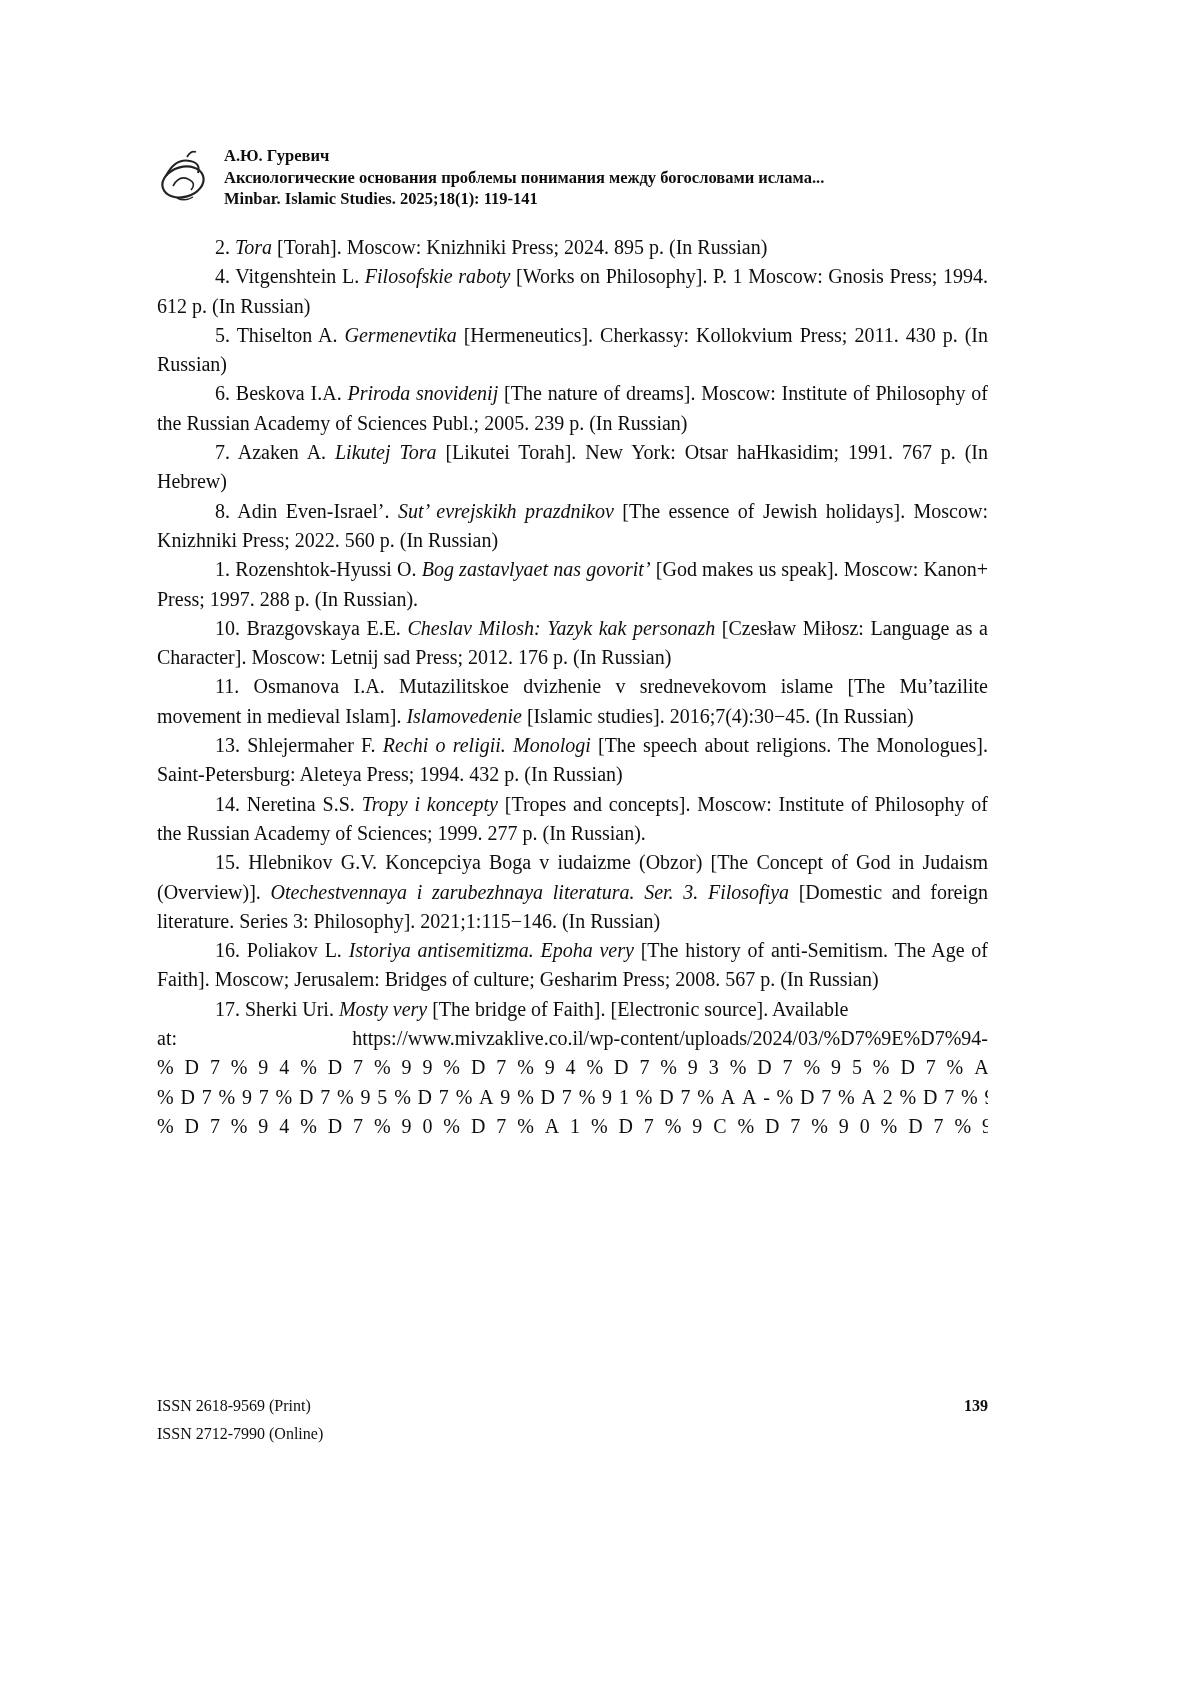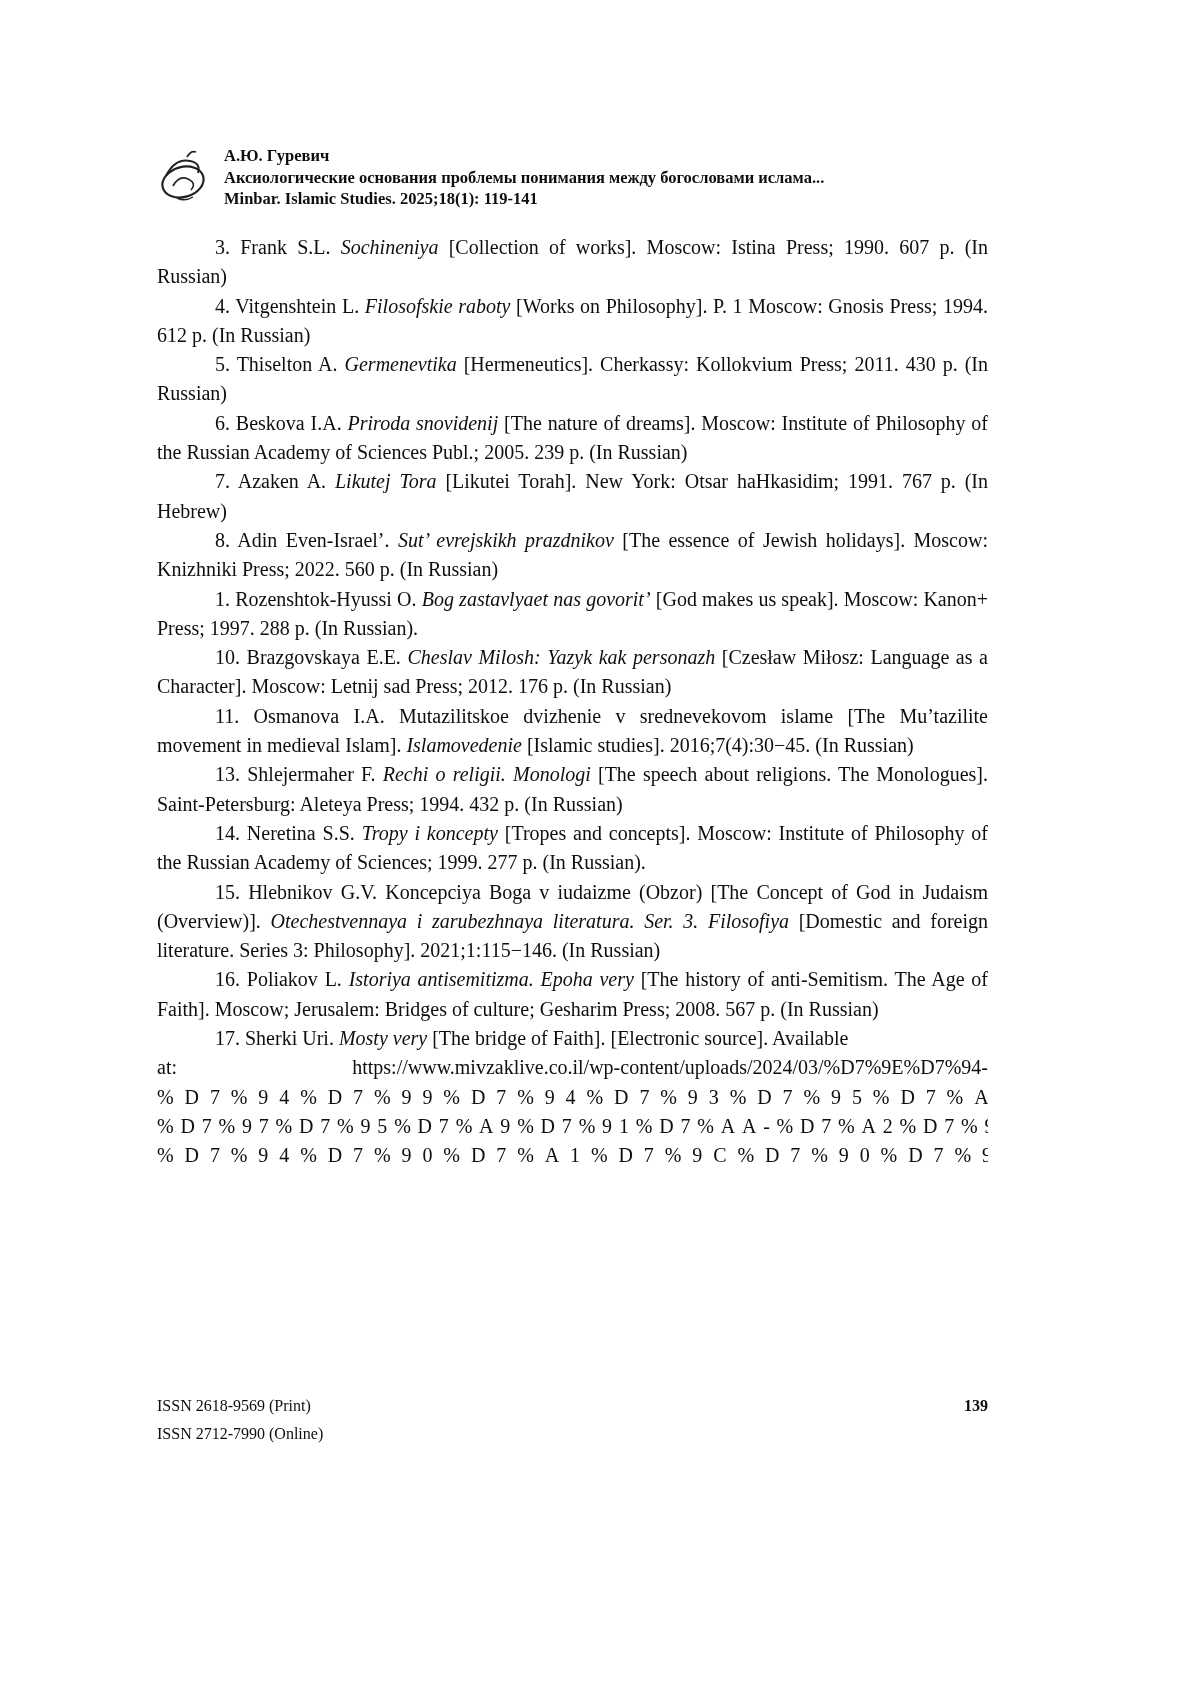--- a/index.html
+++ b/index.html
@@ -65,21 +65,21 @@
       <div>А.Ю. Гуревич</div>
       <div>Аксиологические основания проблемы понимания между богословами ислама...</div>
       <div>
         <span class="journal-name">Minbar. Islamic Studies.</span><span> 2025;18(1): 119-141</span>
       </div>
     </div>
   </header>
 
   <main class="references">
 
-      <p class="ref"><span>3. Frank S.L. </span><em>Sochineniya</em><span> [Collection of works]. Moscow: Istina Press; 1990. 607 p. (In Russian)</span></p>
+  <p class="ref"><span>2. </span><em>Tora</em><span> [Torah]. Moscow: Knizhniki Press; 2024. 895 p. (In Russian)</span></p>
       <p class="ref"><span>4. Vitgenshtein L. </span><em>Filosofskie raboty</em><span> [Works on Philosophy]. P. 1 Moscow: Gnosis Press; 1994. 612 p. (In Russian)</span></p>
       <p class="ref"><span>5. Thiselton A. </span><em>Germenevtika</em><span> [Hermeneutics]. Cherkassy: Kollokvium Press; 2011. 430 p. (In Russian)</span></p>
       <p class="ref"><span>6. Beskova I.A. </span><em>Priroda snovidenij</em><span> [The nature of dreams]. Moscow: Institute of Philosophy of the Russian Academy of Sciences Publ.; 2005. 239 p. (In Russian)</span></p>
       <p class="ref"><span>7. Azaken A. </span><em>Likutej Tora</em><span> [Likutei Torah]. New York: Otsar haHkasidim; 1991. 767 p. (In Hebrew)</span></p>
       <p class="ref"><span>8. Adin Even-Israel’. </span><em>Sut’ evrejskikh prazdnikov</em><span> [The essence of Jewish holidays]. Moscow: Knizhniki Press; 2022. 560 p. (In Russian)</span></p>
       <p class="ref"><span>1. Rozenshtok-Hyussi O. </span><em>Bog zastavlyaet nas govorit’</em><span> [God makes us speak]. Moscow: Kanon+ Press; 1997. 288 p. (In Russian).</span></p>
       <p class="ref"><span>10. Brazgovskaya E.E. </span><em>Cheslav Milosh: Yazyk kak personazh</em><span> [Czesław Miłosz: Language as a Character]. Moscow: Letnij sad Press; 2012. 176 p. (In Russian)</span></p>
       <p class="ref"><span>11. Osmanova I.A. Mutazilitskoe dvizhenie v srednevekovom islame [The Mu’tazilite movement in medieval Islam]. </span><em>Islamovedenie</em><span> [Islamic studies]. 2016;7(4):30−45. (In Russian)</span></p>
       <p class="ref"><span>13. Shlejermaher F. </span><em>Rechi o religii. Monologi</em><span> [The speech about religions. The Monologues]. Saint-Petersburg: Aleteya Press; 1994. 432 p. (In Russian)</span></p>
       <p class="ref"><span>14. Neretina S.S. </span><em>Tropy i koncepty</em><span> [Tropes and concepts]. Moscow: Institute of Philosophy of the Russian Academy of Sciences; 1999. 277 p. (In Russian).</span></p>

